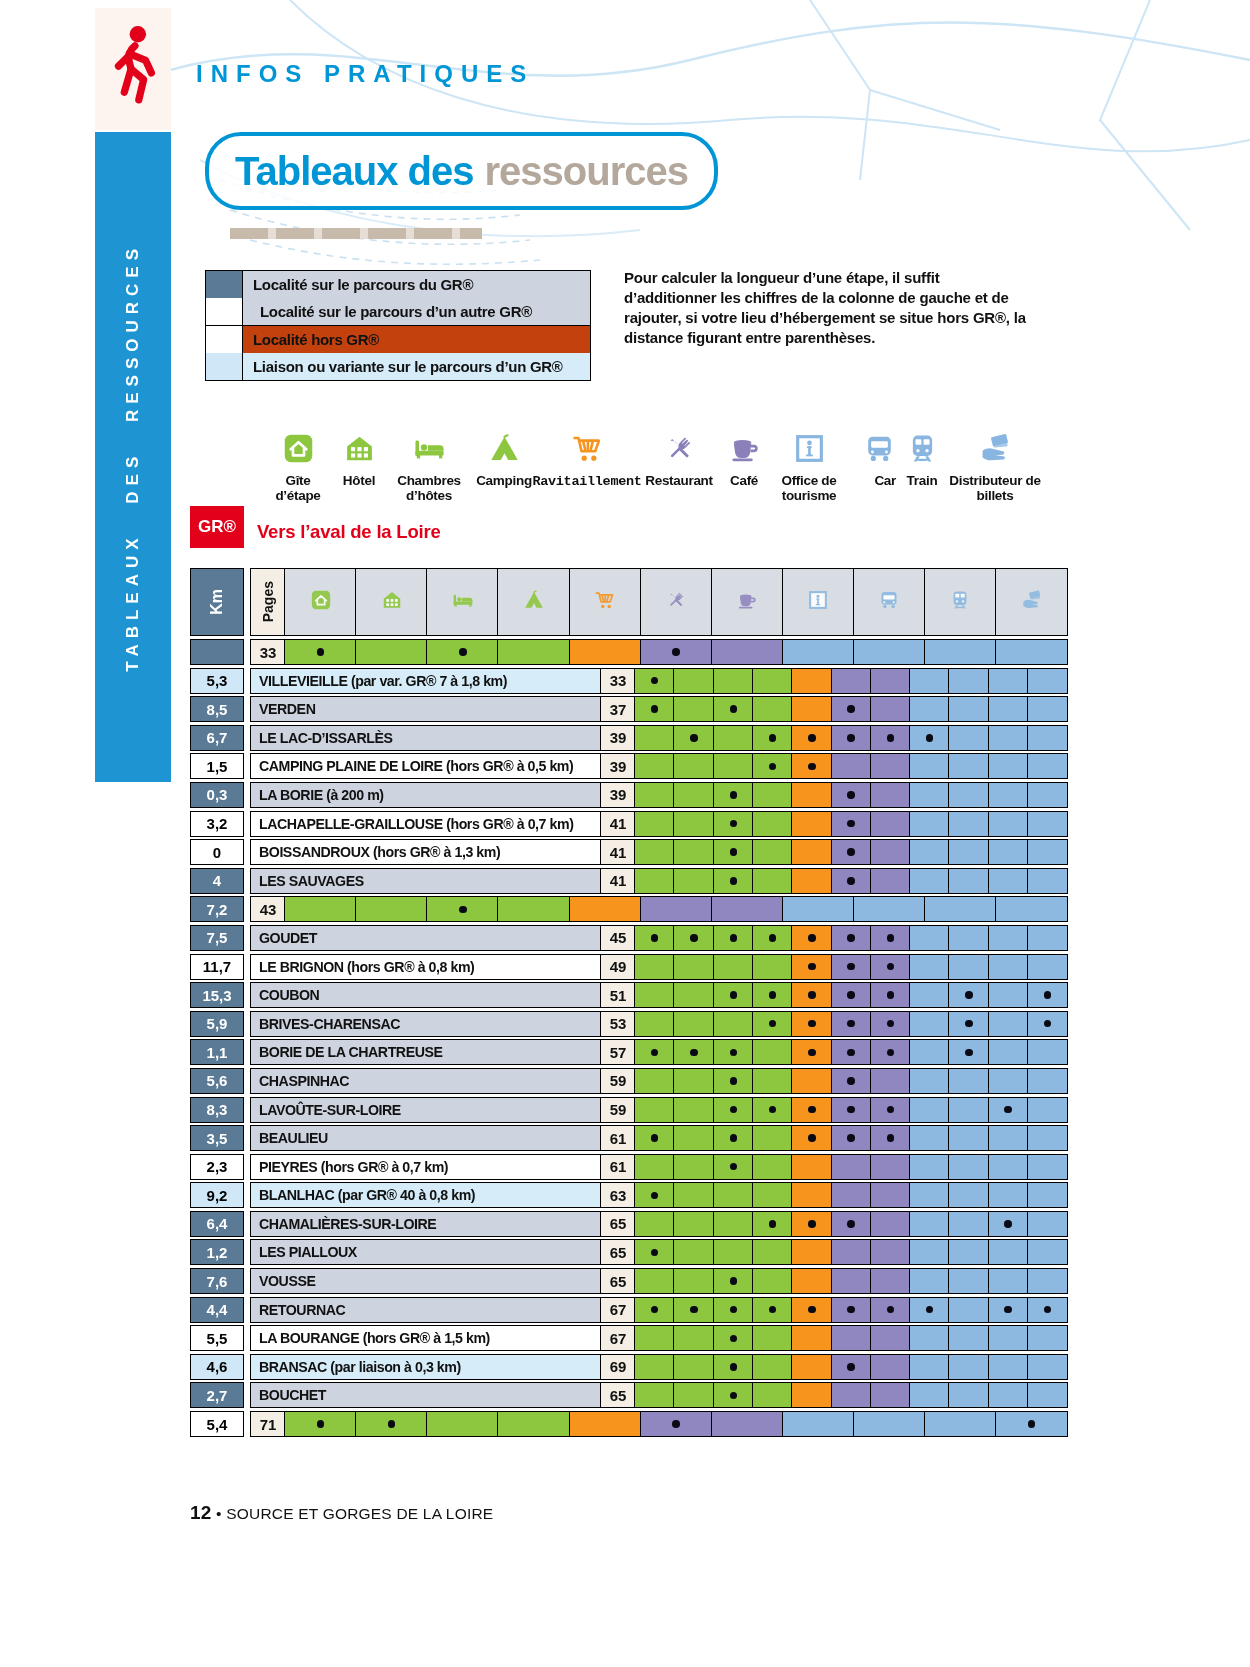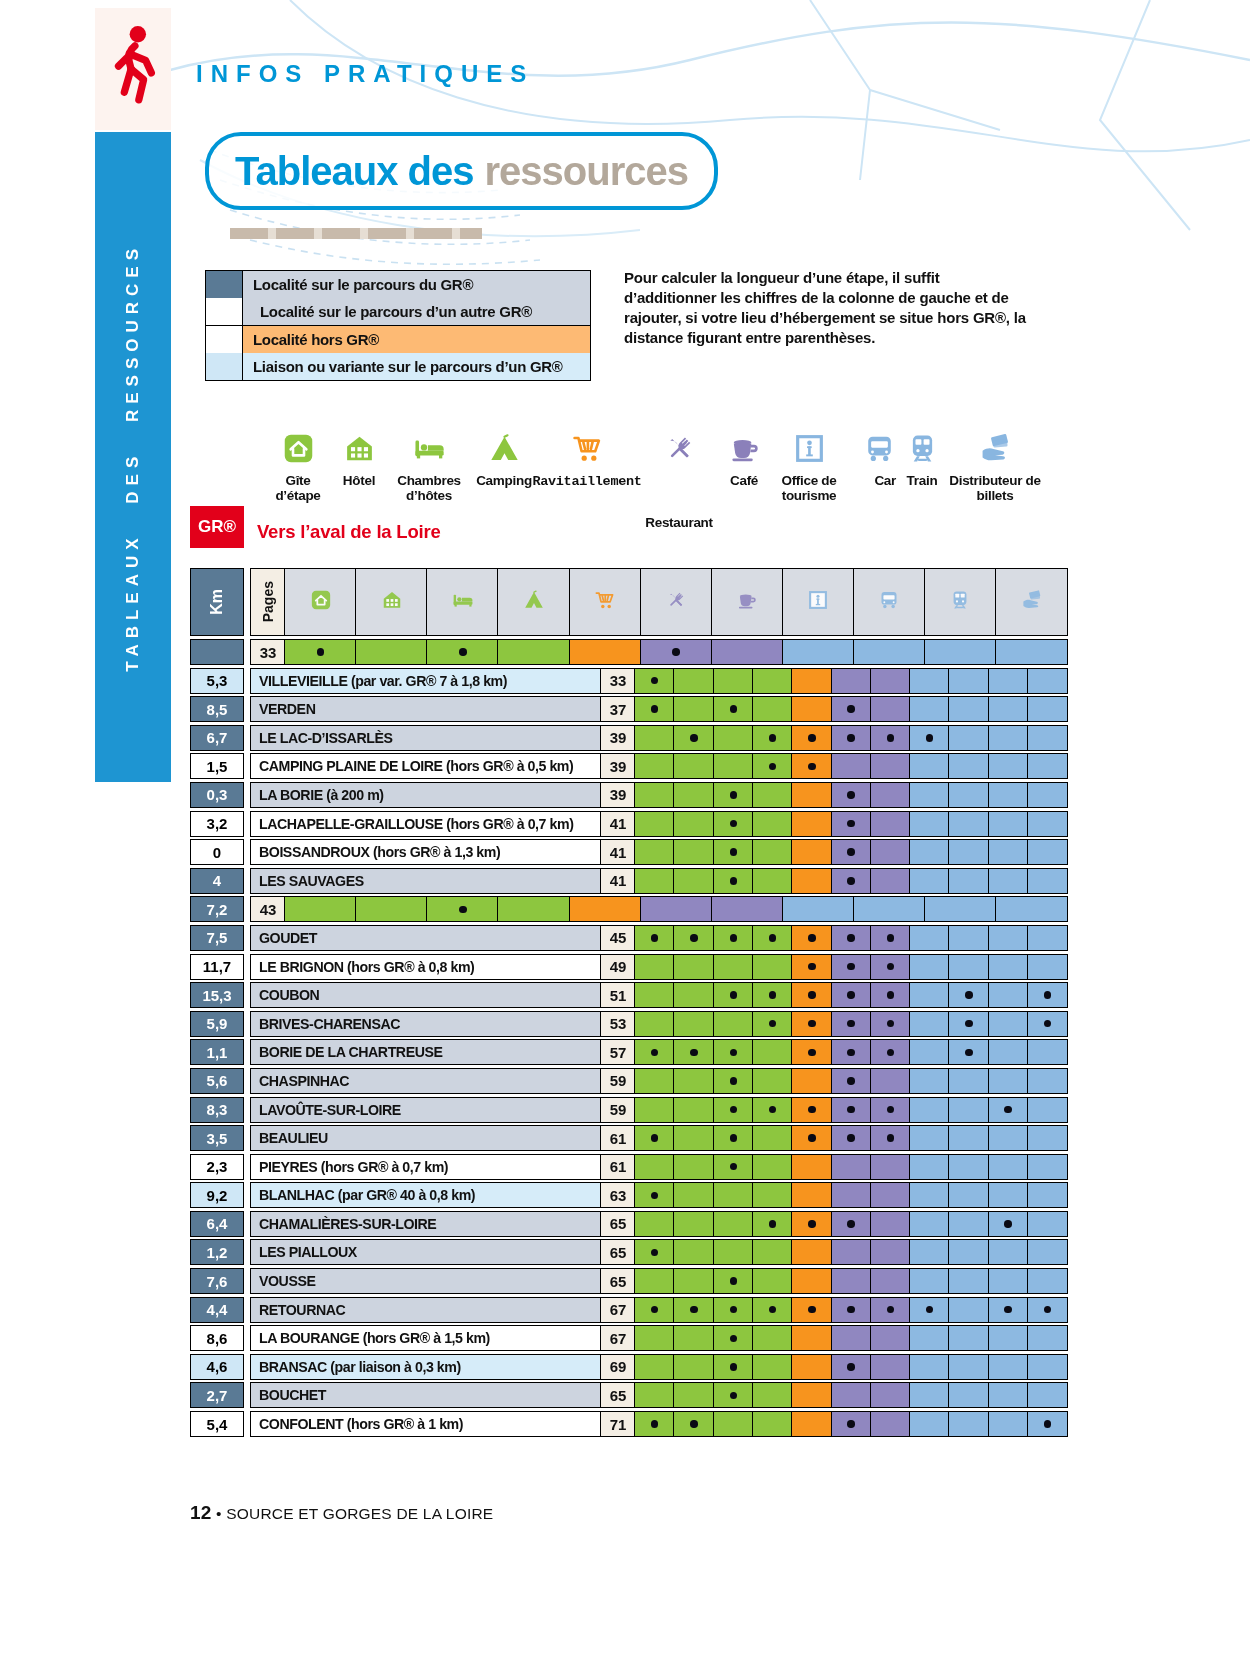--- a/index.html
+++ b/index.html
@@ -126,21 +126,21 @@
       <div class="legend-row">
         <div class="legend-swatch" style="background: rgb(90, 122, 149);"></div>
         <div class="legend-text" style="background: rgb(205, 212, 223);">Localité sur le parcours du GR®</div>
       </div>
       <div class="legend-row">
         <div class="legend-swatch" style="background: rgb(255, 255, 255);"></div>
         <div class="legend-text" style="background: rgb(205, 212, 223); padding-left: 17px;">Localité sur le parcours d’un autre GR®</div>
       </div>
       <div class="legend-row">
         <div class="legend-swatch" style="background: rgb(255, 255, 255);"></div>
-        <div class="legend-text" style="background: #fdba74;">Localité hors GR®</div>
+        <div class="legend-text" style="background: #c2410c;">Localité hors GR®</div>
       </div>
       <div class="legend-row">
         <div class="legend-swatch" style="background: rgb(207, 231, 246);"></div>
         <div class="legend-text" style="background: rgb(214, 236, 249);">Liaison ou variante sur le parcours d’un GR®</div>
       </div>
     </div>
 
   <div class="intro">Pour calculer la longueur d’une étape, il suffit d’additionner les chiffres de la colonne de gauche et de rajouter, si votre lieu d’hébergement se situe hors GR®, la distance figurant entre parenthèses.</div>
 
   <div class="icon-legend">
@@ -188,21 +188,21 @@
         <span><svg width="33" height="33" viewBox="0 0 24 24" xmlns="http://www.w3.org/2000/svg">
             <g fill="none" stroke="#f7941e" stroke-width="1.9" stroke-linecap="round" stroke-linejoin="round">
       <path d="M2.6 4.4 h2.8 l2.3 9.6 h9.9 l2.7 -7.7 H6.3"></path>
       <path d="M9 7.6 l1.3 5 M12.3 7 v5.4 M15.7 7.2 l-1.2 5.2"></path>
             </g>
       <circle cx="9.6" cy="19" r="1.9" fill="#f7941e"></circle>
             <circle cx="16.6" cy="19" r="1.9" fill="#f7941e"></circle>
           </svg></span>
         <div class="lbl">Ravitaillement</div>
       </div>
-      <div class="icon-item" style="width: 80px; gap: 42px;">
+      <div class="icon-item" style="width: 80px;">
         <span><svg width="33" height="33" viewBox="0 0 24 24" xmlns="http://www.w3.org/2000/svg">
             <g fill="#8b80ba">
       <g transform="rotate(45 12 12)">
                 <rect x="11.1" y="5" width="1.9" height="15.5" rx="0.9"></rect>
         <path d="M9.2 3.6 h1.25 v4.4 h0.75 V3.6 h1.5 v4.4 h0.75 V3.6 h1.25 v5.3 a2.5 2.5 0 0 1 -2.5 2.5 h-0.5 a2.5 2.5 0 0 1 -2.5 -2.5 Z"></path>
               </g>
       <g transform="rotate(-45 12 12)">
                 <path d="M11.15 3.4 c3 1.5 3 6.5 0.1 8.4 l-0.1 8.7 h1.9 l0 -17.1 Z"></path>
         <rect x="11.1" y="12" width="1.9" height="8.6" rx="0.9"></rect>
               </g>
@@ -949,21 +949,21 @@
         </div>
         <div class="cell rc" style="background: rgb(141, 185, 225);"></div>
         <div class="cell rc" style="background: rgb(141, 185, 225);">
           <div class="dot"></div>
         </div>
         <div class="cell rc" style="background: rgb(141, 185, 225);">
           <div class="dot"></div>
         </div>
       </div>
       <div class="trow">
-        <div class="cell km km-hors">8,6</div>
+        <div class="cell km km-hors">5,5</div>
         <div class="cell nm nm-hors">LA BOURANGE (hors GR® à 1,5 km)</div>
         <div class="cell pg">67</div>
         <div class="cell rc" style="background: rgb(141, 198, 63);"></div>
         <div class="cell rc" style="background: rgb(141, 198, 63);"></div>
         <div class="cell rc" style="background: rgb(141, 198, 63);">
           <div class="dot"></div>
         </div>
         <div class="cell rc" style="background: rgb(141, 198, 63);"></div>
         <div class="cell rc" style="background: rgb(247, 148, 30);"></div>
         <div class="cell rc" style="background: rgb(144, 135, 192);"></div>
@@ -1006,21 +1006,20 @@
         <div class="cell rc" style="background: rgb(247, 148, 30);"></div>
         <div class="cell rc" style="background: rgb(144, 135, 192);"></div>
         <div class="cell rc" style="background: rgb(144, 135, 192);"></div>
         <div class="cell rc" style="background: rgb(141, 185, 225);"></div>
         <div class="cell rc" style="background: rgb(141, 185, 225);"></div>
         <div class="cell rc" style="background: rgb(141, 185, 225);"></div>
         <div class="cell rc" style="background: rgb(141, 185, 225);"></div>
       </div>
       <div class="trow">
         <div class="cell km km-hors">5,4</div>
-        <div class="cell nm nm-hors">CONFOLENT (hors GR® à 1 km)</div>
         <div class="cell pg">71</div>
         <div class="cell rc" style="background: rgb(141, 198, 63);">
           <div class="dot"></div>
         </div>
         <div class="cell rc" style="background: rgb(141, 198, 63);">
           <div class="dot"></div>
         </div>
         <div class="cell rc" style="background: rgb(141, 198, 63);"></div>
         <div class="cell rc" style="background: rgb(141, 198, 63);"></div>
         <div class="cell rc" style="background: rgb(247, 148, 30);"></div>

